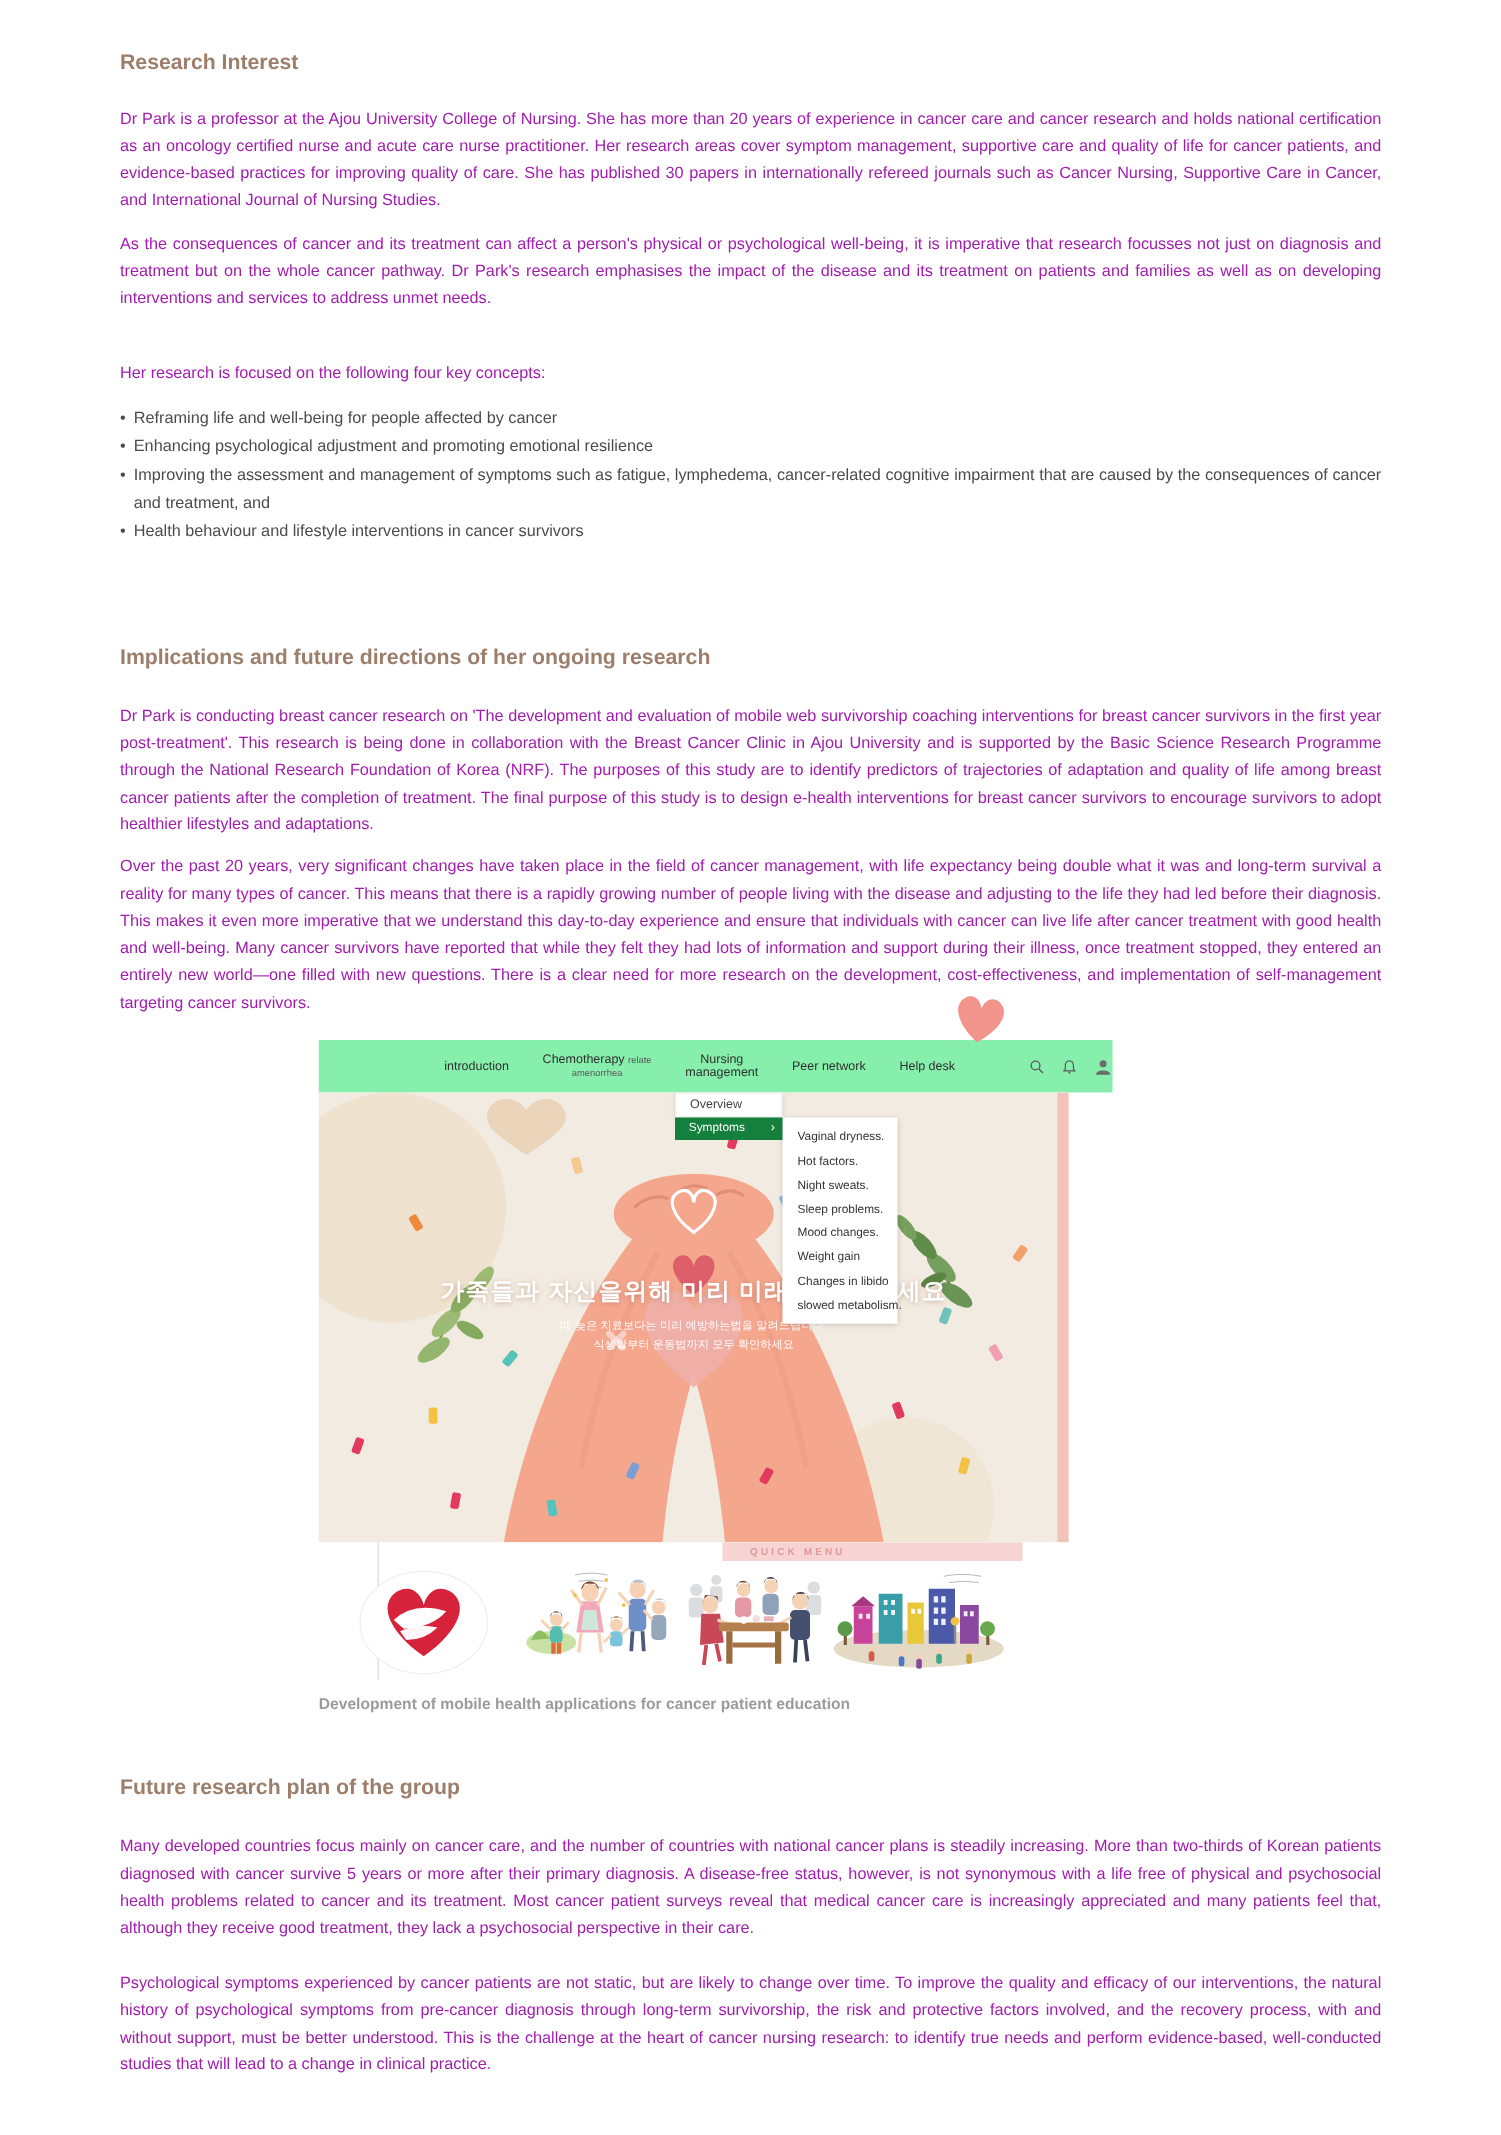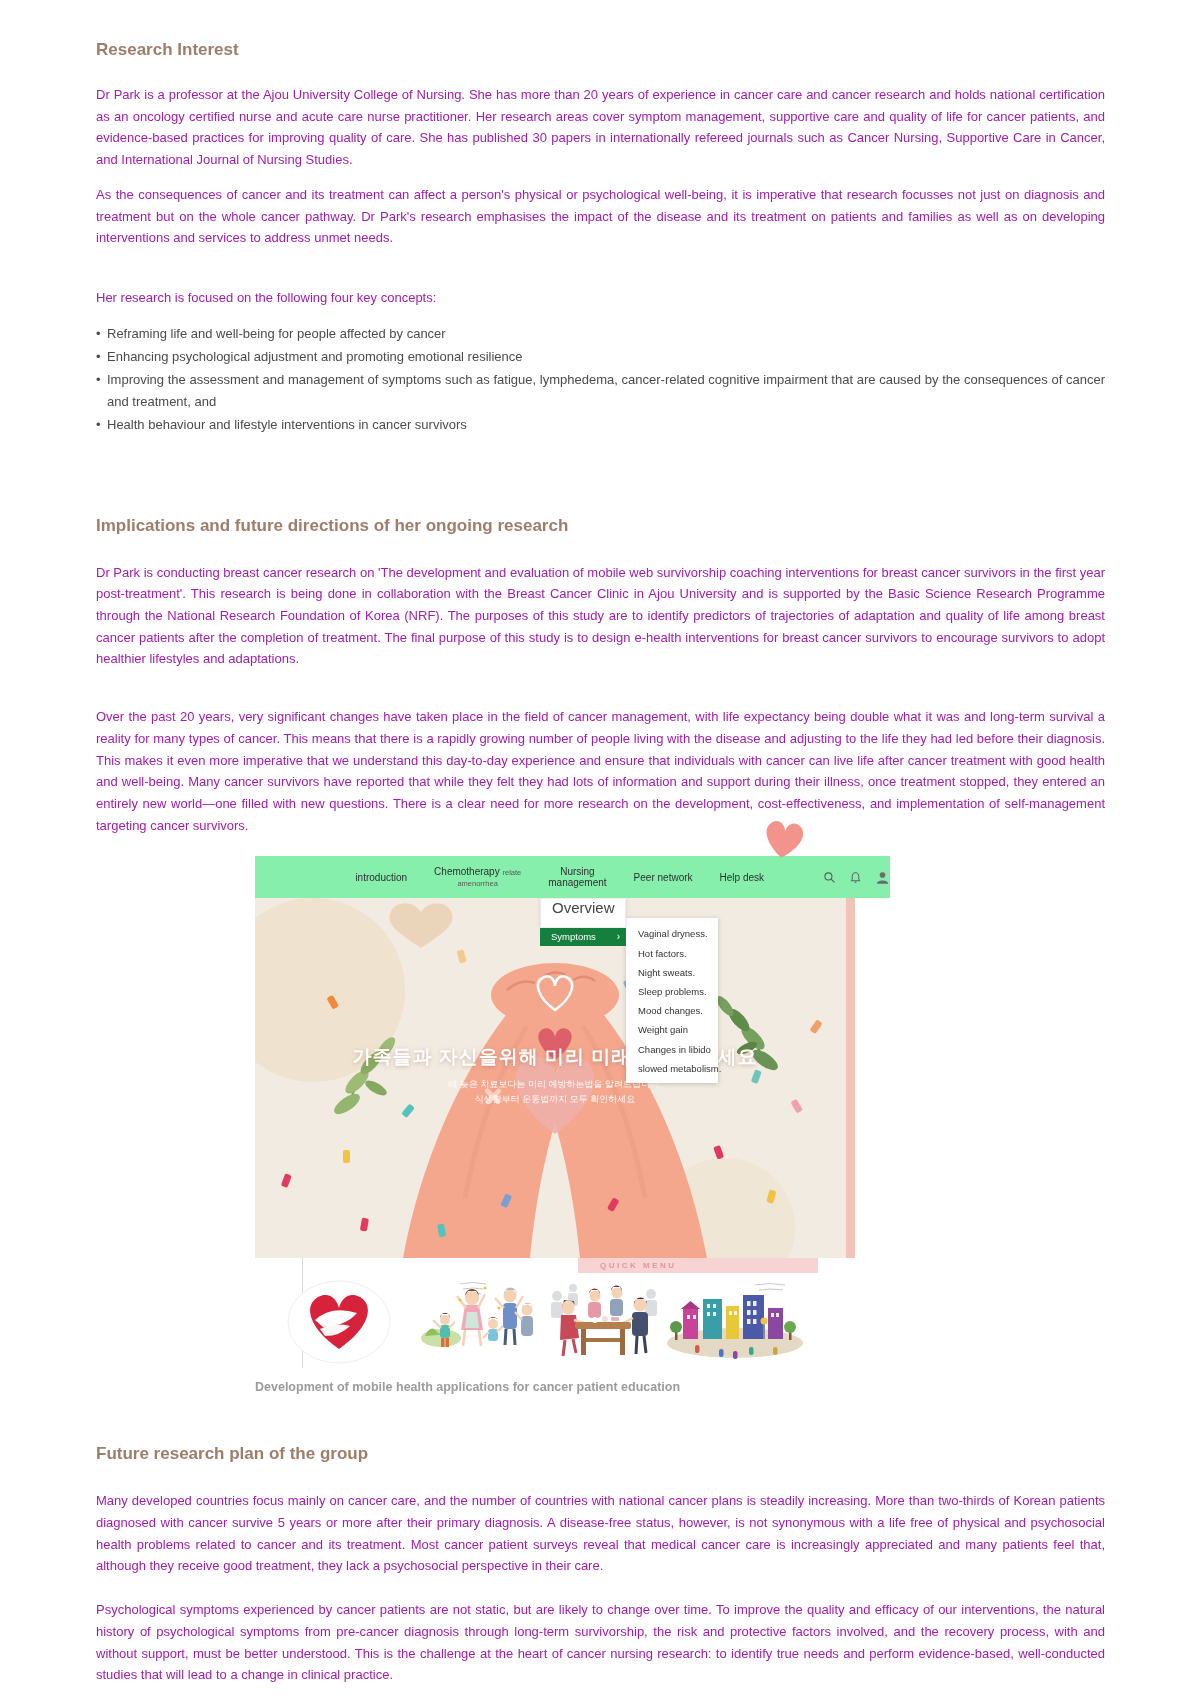--- a/index.html
+++ b/index.html
@@ -19,21 +19,21 @@
   #ri-p1 { margin-bottom:13px; }
   #ri-p2 { margin-bottom:12px; }
   #ri-p3 { margin:38px 0 14px; }
   .concepts { list-style:none; }
   .concepts li {
     position:relative; padding-left:11px; font-size:13px; line-height:22px;
     color:#4b4b4b; text-align:justify; margin-bottom:1px;
   }
   .concepts li::before { content:"\2022"; position:absolute; left:0; top:0; color:#4b4b4b; }
   #imp-title { margin:80px 0 26px; }
-  #imp-p1 { margin-bottom:36px; }
+  #imp-p1 { margin-bottom:12px; }
   #fp-title { margin:50px 0 26px; }
   #fp-p1 { margin-bottom:22px; }
 
   
   figure.app-shot { position:relative; width:635px; margin:20px 0 0 159px; }
   .decor-heart { position:absolute; top:-40px; left:505px; width:48px; height:46px; z-index:1; }
   .app-nav {
     position:relative; width:635px; height:42px; background:#86efac;
     display:flex; align-items:center; justify-content:flex-end; gap:27px;
     font-size:10px; color:#2f2f2f;
@@ -41,23 +41,23 @@
   .nav-item { text-align:center; line-height:11px; white-space:nowrap; }
   .nav-tiny { font-size:7.5px; color:#5a5a5a; }
   .nav-icons { display:flex; gap:13px; align-items:center; margin-left:32px; }
   .nav-icons svg { display:block; }
 
   .hero { position:relative; width:600px; height:360px; overflow:hidden; background:#f2ebe1; }
   .hero-svg { position:absolute; inset:0; width:600px; height:360px; }
 
   .dropdown { position:absolute; left:285px; top:0; width:86px; z-index:6; }
   .dd-overview {
-    height:30px; background:#fff; border:1px solid #ededed;
+    height:20px; background:#fff; border:1px solid #ededed;
     box-shadow:0 0 4px rgba(0,0,0,.12);
-    font-size:15px; line-height:18px; padding-left:11px; color:#444;
+    font-size:10px; line-height:18px; padding-left:11px; color:#444;
   }
   .dd-symptoms {
     height:18px; background:#15803d; color:#fff; font-size:9.5px; line-height:18px;
     padding:0 6px 0 11px; display:flex; justify-content:space-between; align-items:center;
   }
   .dd-symptoms .arrow { font-size:10px; line-height:18px; }
   .submenu {
     position:absolute; left:371px; top:20px; width:92px; background:#fff;
     box-shadow:0 1px 5px rgba(0,0,0,.2); padding:6px 0 5px; z-index:5;
   }

